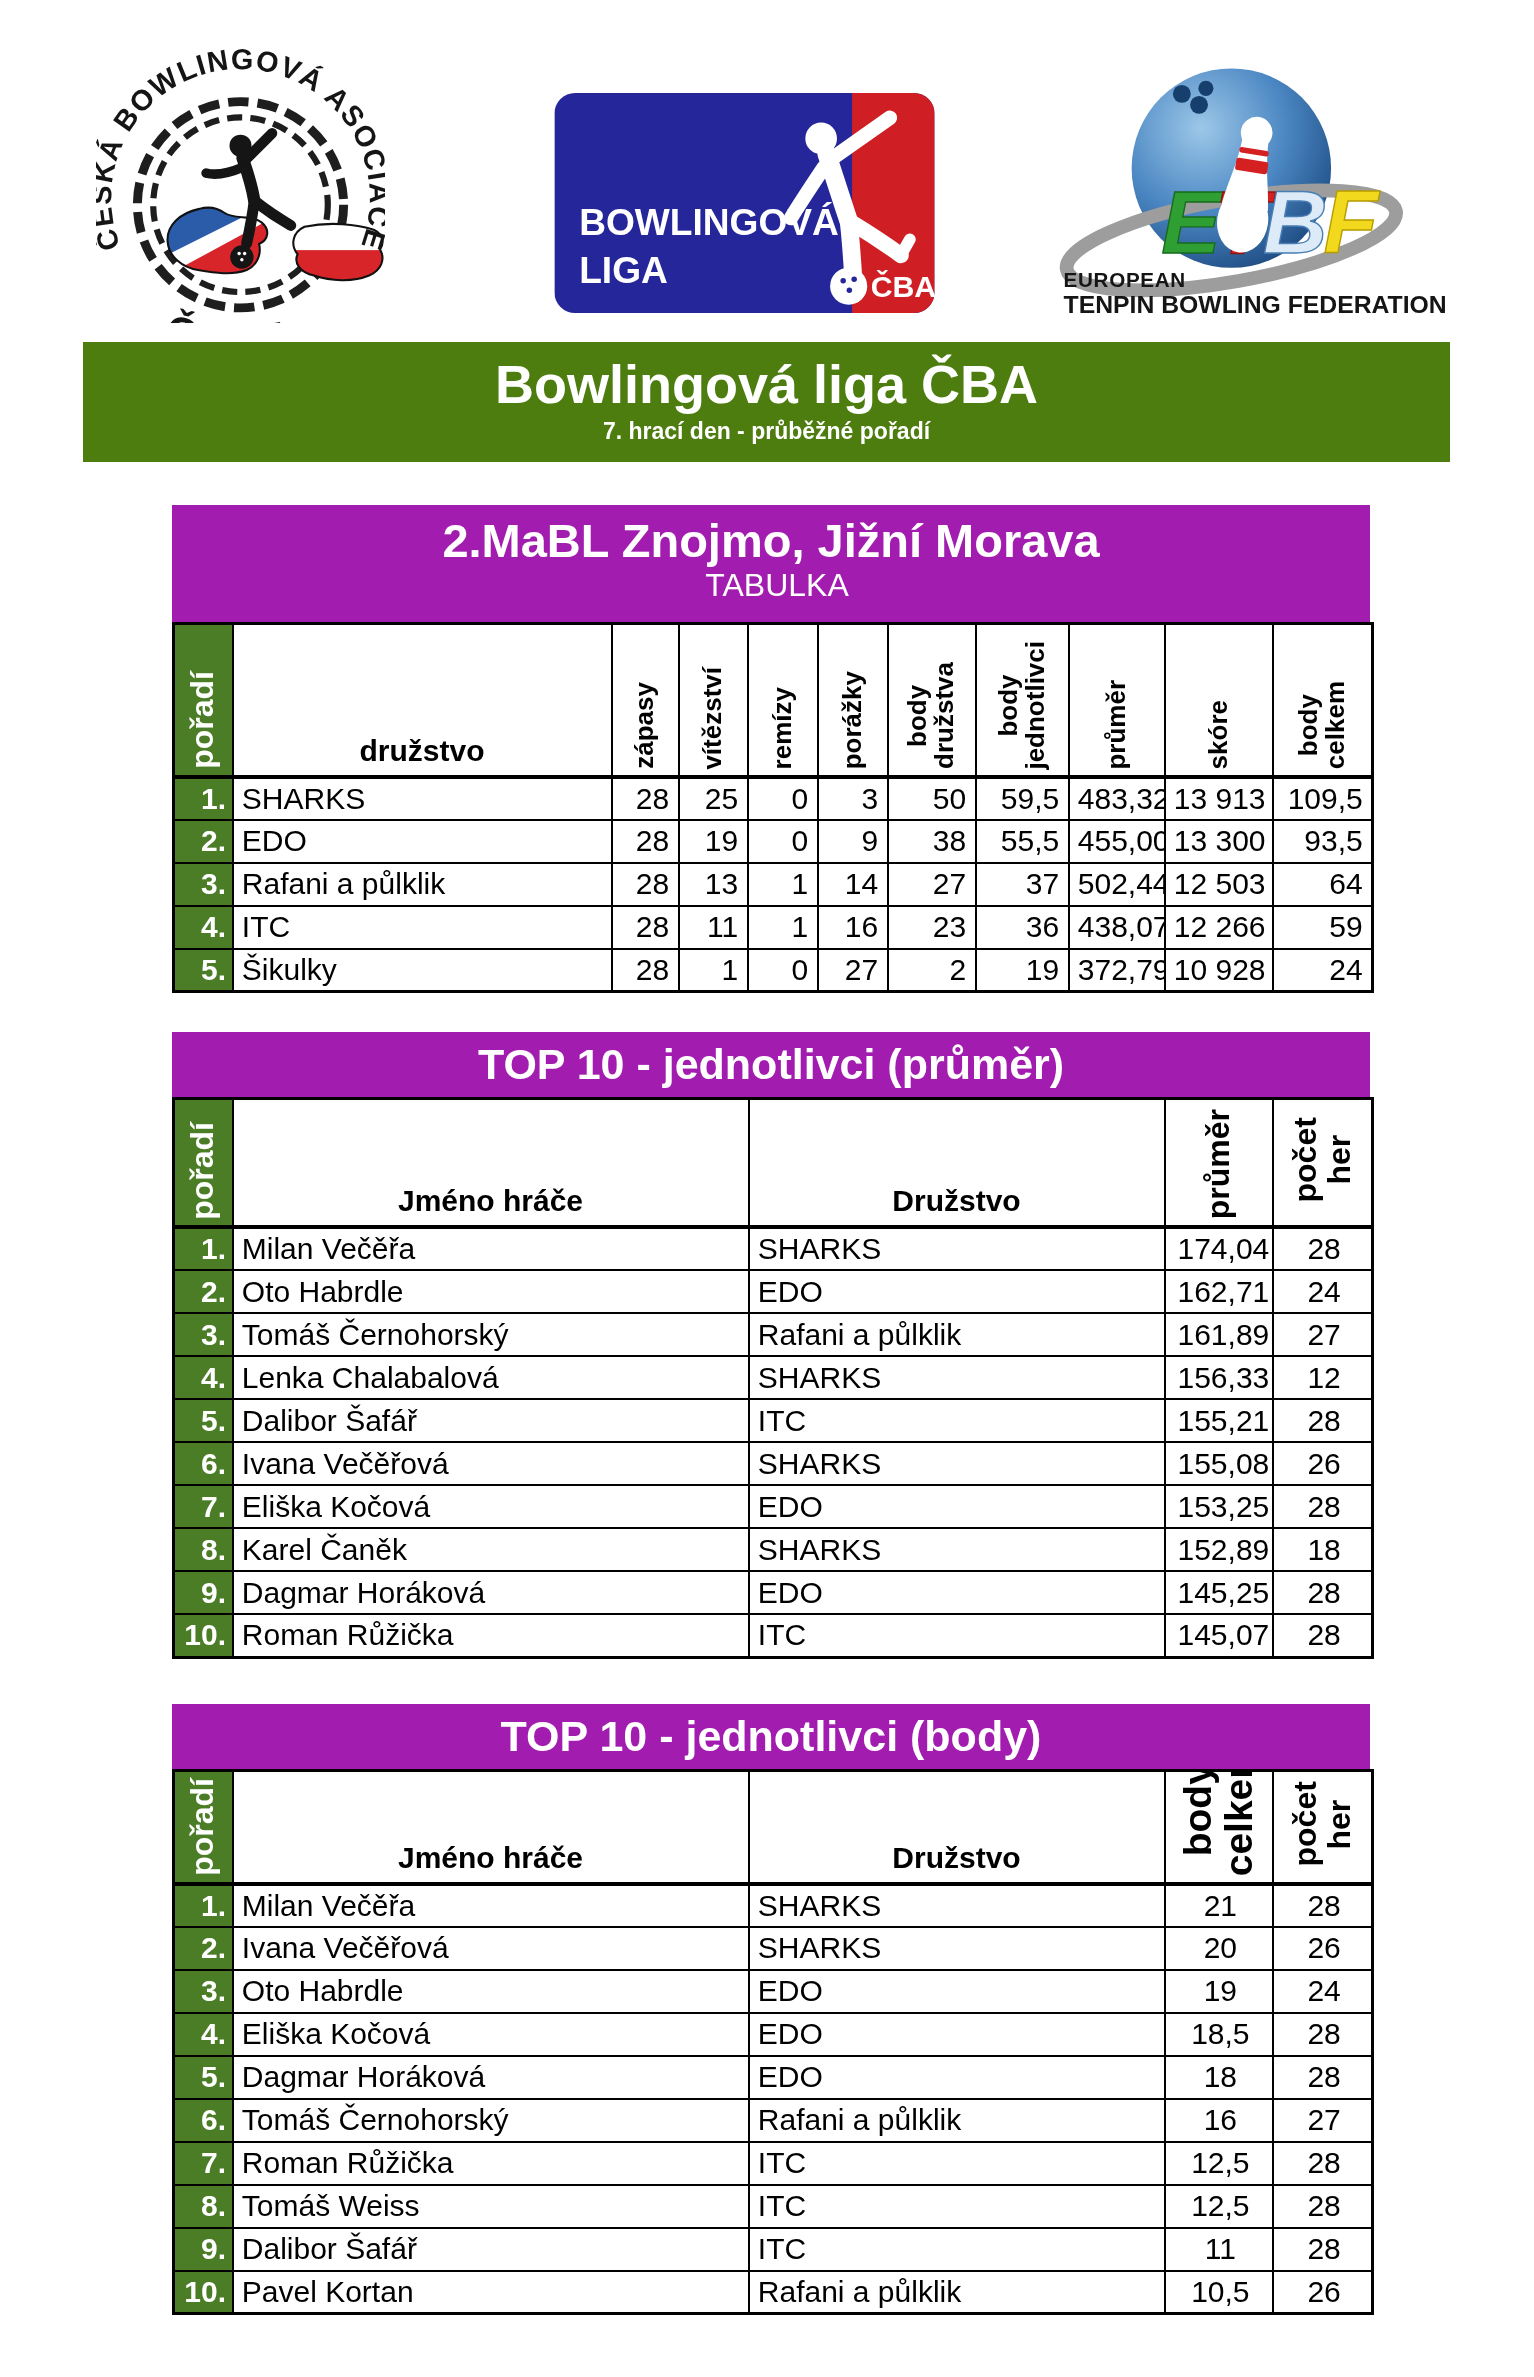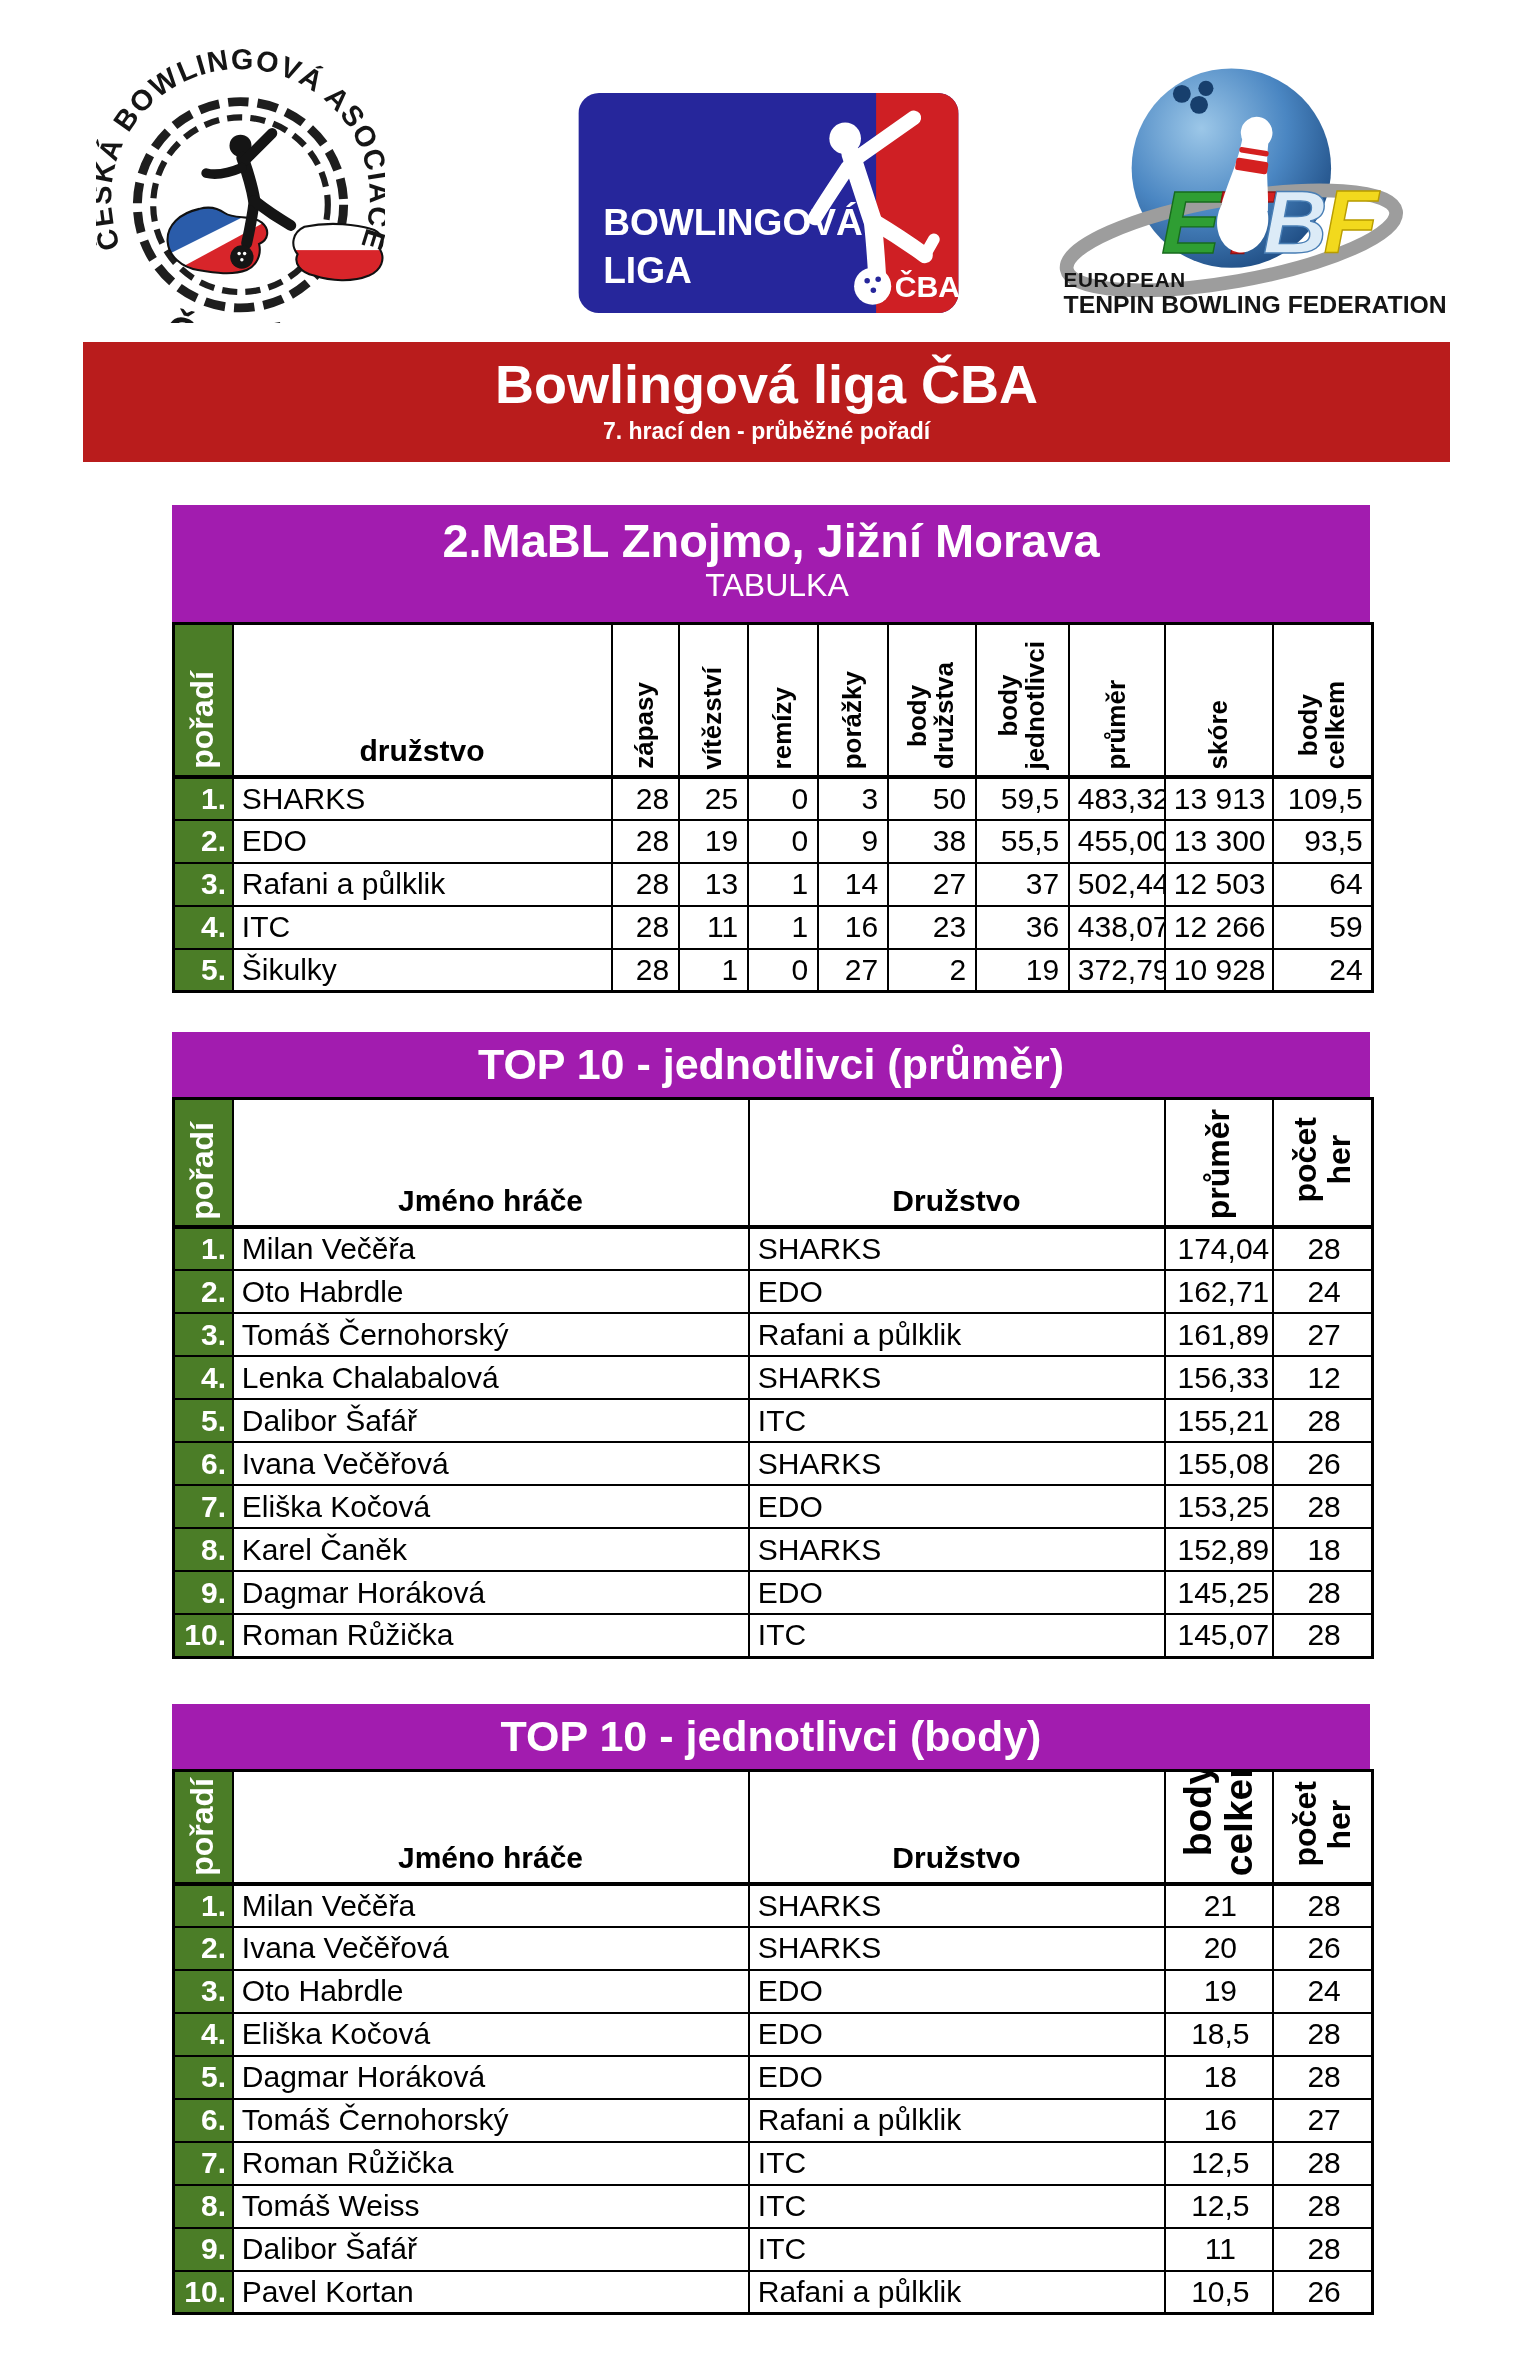--- a/index.html
+++ b/index.html
@@ -5,27 +5,27 @@
   html,body { margin:0; padding:0; }
   body {
     width:1534px; height:2377px; background:#ffffff;
     font-family:"Liberation Sans", sans-serif; color:#000;
     position:relative; overflow:hidden;
   }
   
   .logos { position:relative; height:330px; }
   .logo { position:absolute; }
   .logo-cba  { left:96px;  top:48px;  width:289px; height:275px; }
-  .logo-liga { left:578px;  top:93px; width:458px; height:220px; }
+  .logo-liga { left:554px;  top:93px; width:458px; height:220px; }
   .logo-etbf { left:1059px; top:34px;  width:386px; height:282px; }
 
   
   .title-bar {
     margin:11.7px 0 0 83px; width:1367px; height:120px;
-    background:#b91c1c; color:#fff; text-align:center; box-sizing:border-box;
+    background:#4d7c0f; color:#fff; text-align:center; box-sizing:border-box;
     padding-top:13.8px;
   }
   .title-bar .t1 { font-size:54px; font-weight:700; line-height:1.1; }
   .title-bar .t2 { font-size:23px; font-weight:700; margin-top:2.8px; }
 
   
   .sec { margin-left:172px; width:1198px; }
   #sec-standings { margin-top:43px; }
   #sec-top-avg   { margin-top:39px; }
   #sec-top-pts   { margin-top:45px;border-radius:21px; }

